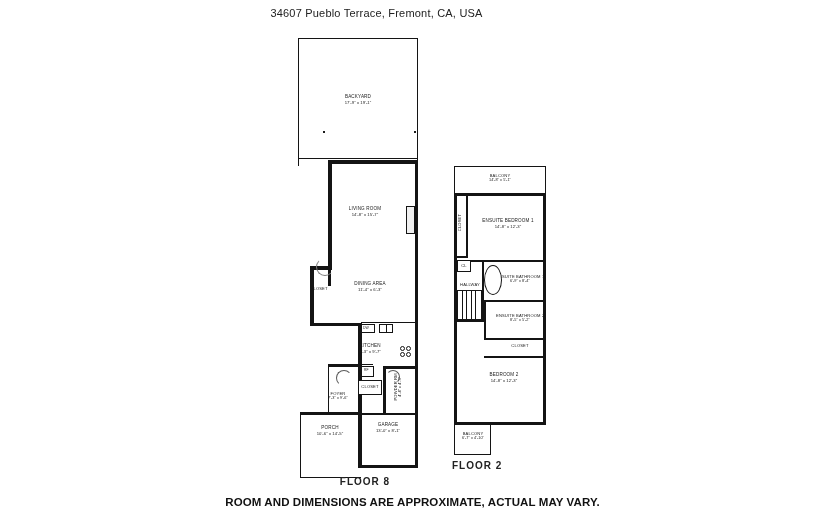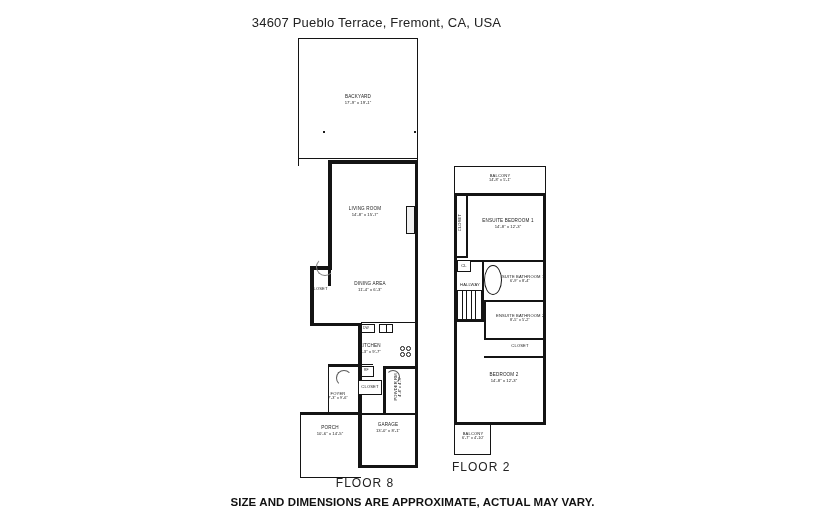--- a/index.html
+++ b/index.html
@@ -10,46 +10,46 @@
   body {
     width: 825px;
     height: 515px;
     position: relative;
     font-family: "Liberation Sans", sans-serif;
     color: #1a1a1a;
     overflow: hidden;
   }
   #page-title {
     position: absolute;
-    top: 15px;
+    top: 7px;
     left: 0;
     width: 753px;
     text-align: center;
-    font-size: 13px;
+    font-size: 11px;
     color: #222;
     letter-spacing: 0.2px;
   }
   #footer-note {
     position: absolute;
     bottom: 7px;
     left: 0;
     width: 825px;
     text-align: center;
     font-size: 11.5px;
     font-weight: bold;
     color: #111;
     letter-spacing: 0.1px;
   }
   .plan {
     position: absolute;
   }
   .floor-label {
     position: absolute;
-    font-size: 12px;
-    font-weight: normal;
+    font-size: 10px;
+    font-weight: bold;
     letter-spacing: 1px;
     color: #222;
     text-align: center;
   }
   
   .wall {
     position: absolute;
     background: #141414;
   }
   .wall-thin {
@@ -312,13 +312,13 @@
   </div>
 
   <div class="rlabel" style="left:18px; top:212px; width:76px;">
     <span class="nm">BEDROOM 2</span>
     <span class="dm">14'-8" x 12'-3"</span>
   </div>
 
   <div class="floor-label" style="left:4px; top:300px; width:60px; text-align:left;">FLOOR 2</div>
 </div>
 
-<div id="footer-note">SIZE AND DIMENSIONS ARE APPROXIMATE, ACTUAL MAY VARY.</div>
+<div id="footer-note">ROOM AND DIMENSIONS ARE APPROXIMATE, ACTUAL MAY VARY.</div>
 
 </body></html>

